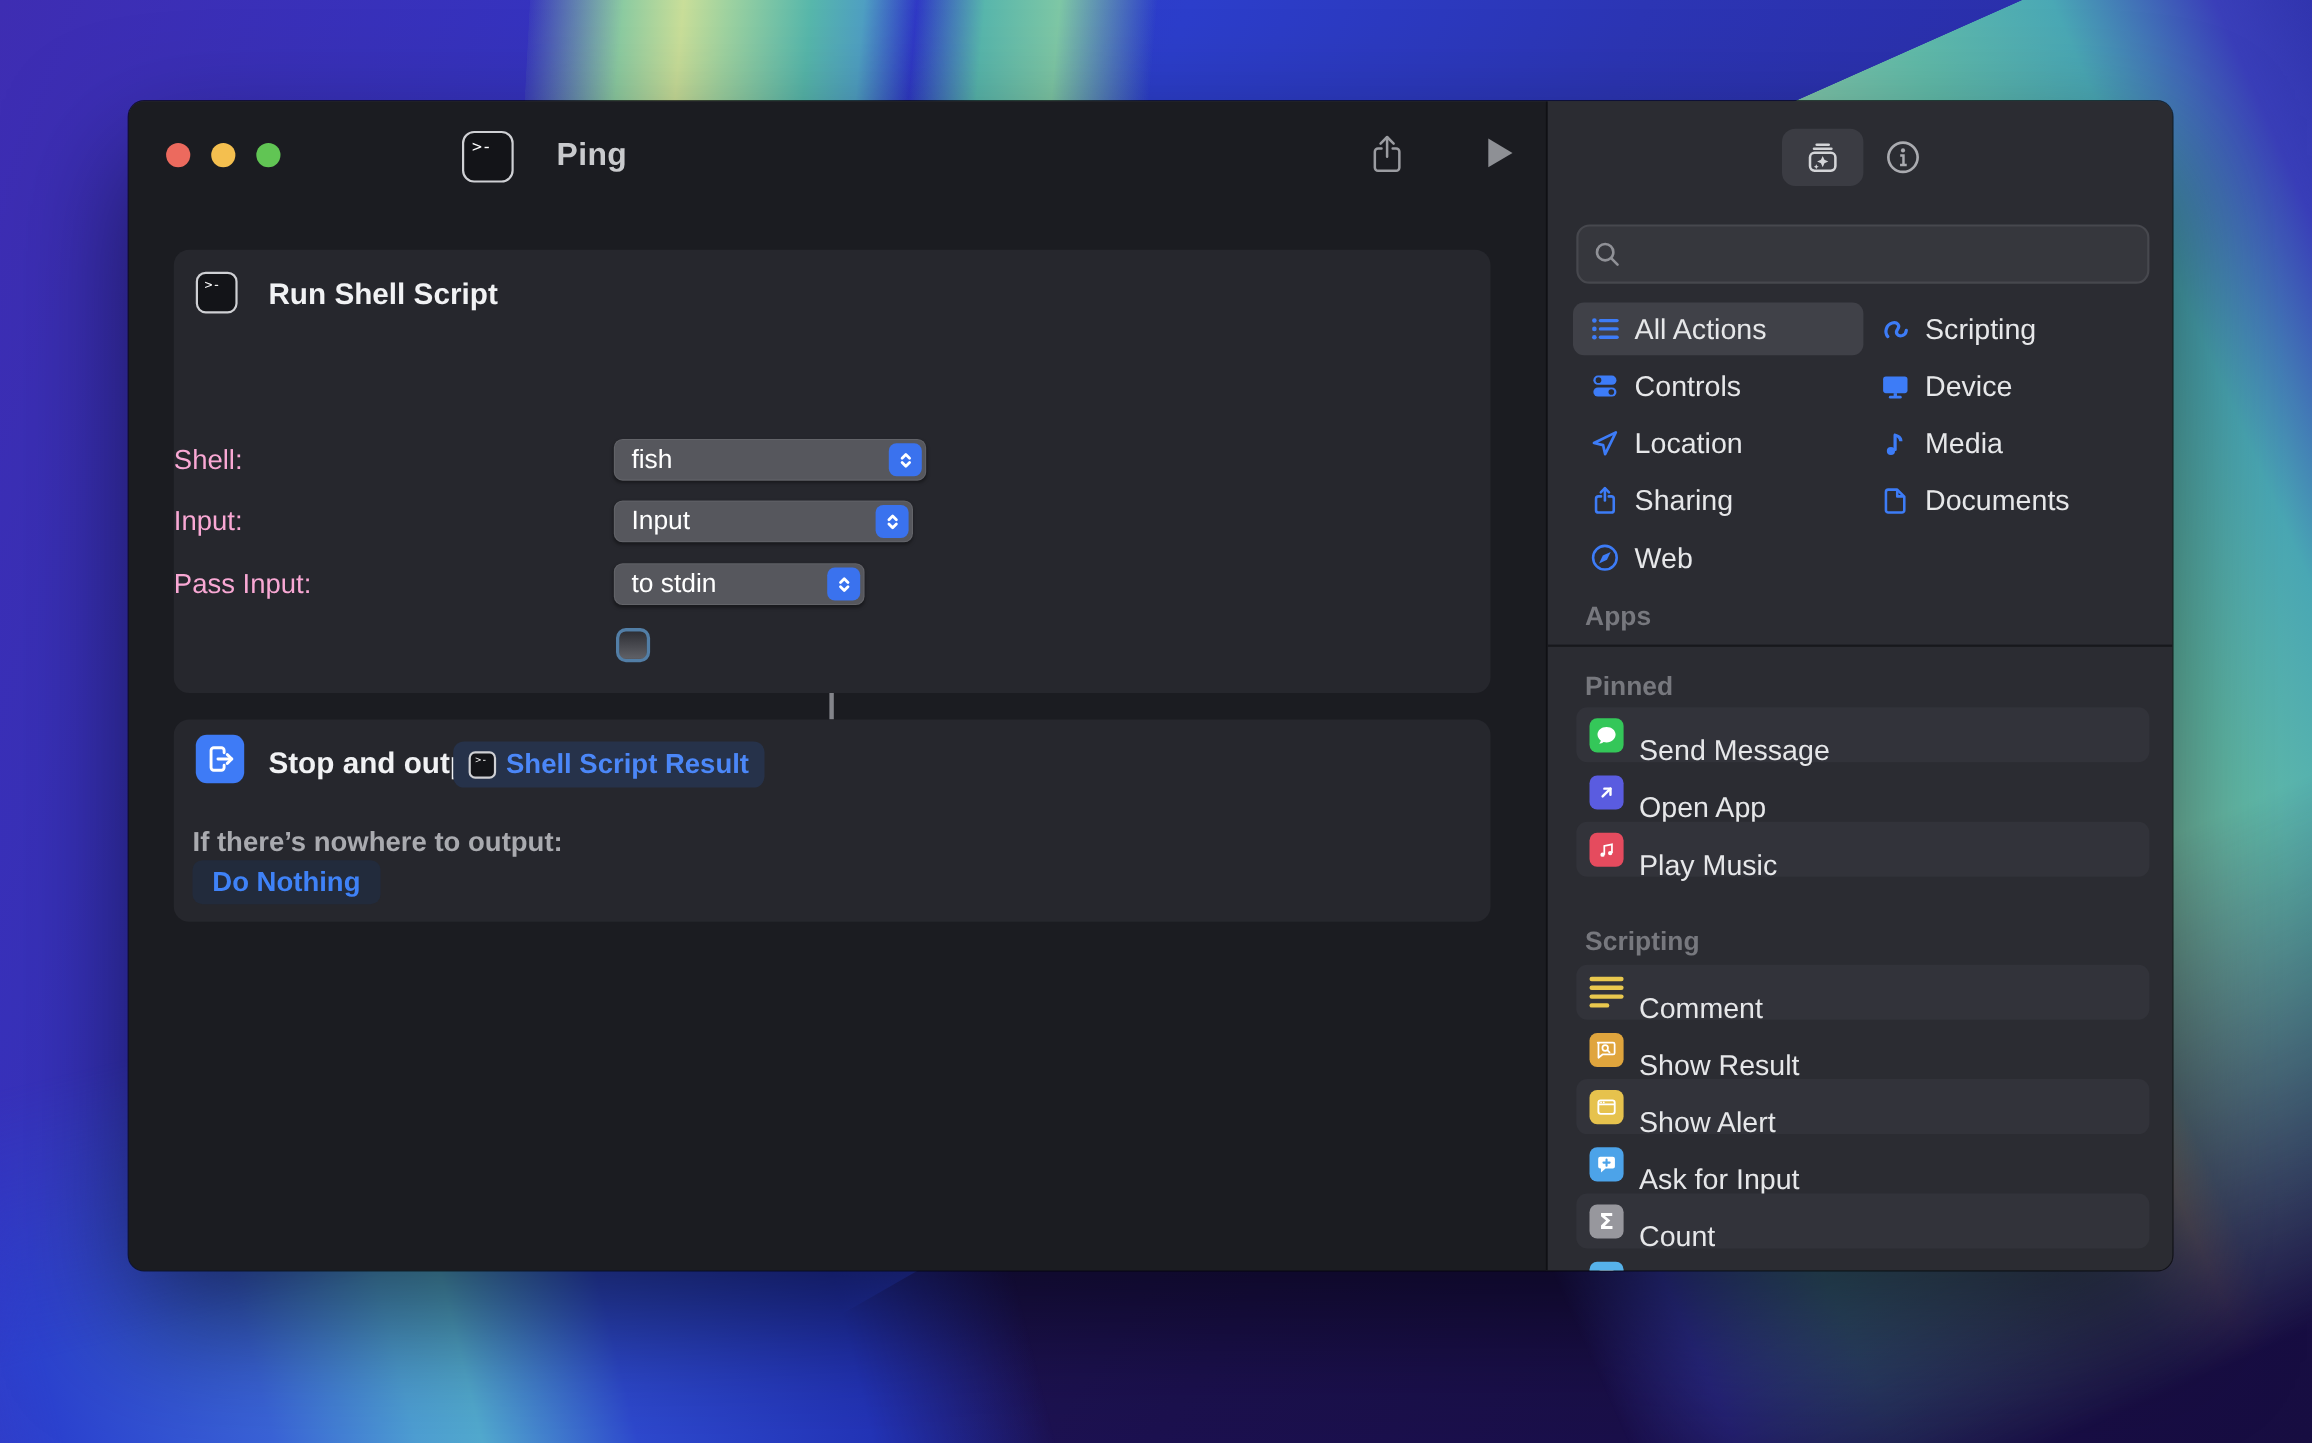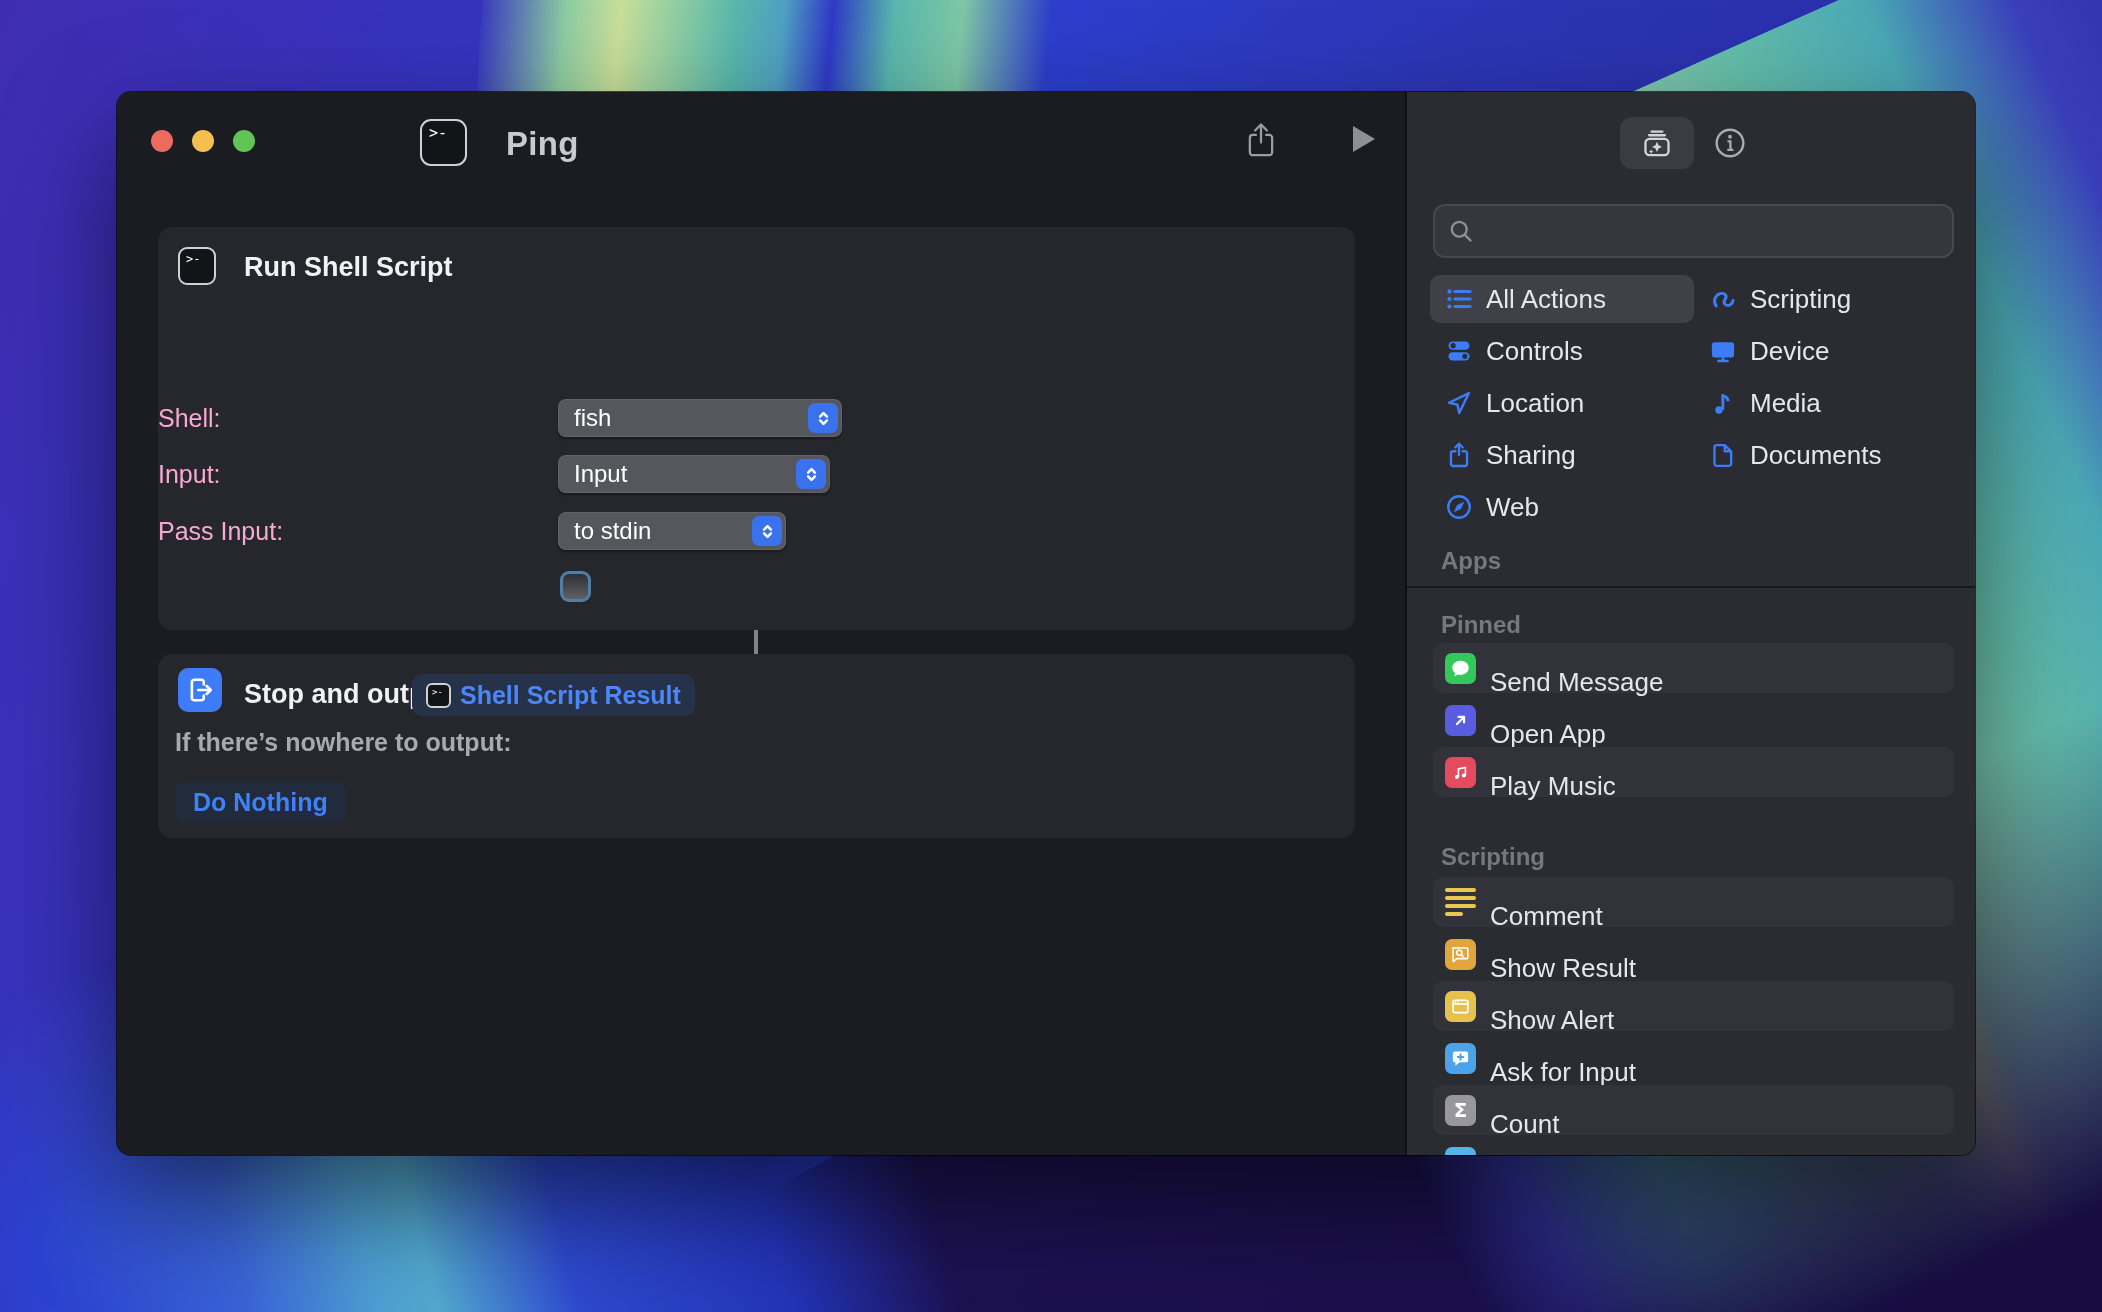--- a/index.html
+++ b/index.html
@@ -34,21 +34,21 @@
   .sidebar{position:relative;width:570px;height:100%;background:#2b2c32;border-left:2px solid #101014;box-sizing:border-box;}
 
   
   .tl{position:absolute;width:22px;height:22px;border-radius:50%;top:38px;}
   .tl.c{left:34px;background:#ec6a5e;}
   .tl.m{left:75px;background:#f4bf4f;}
   .tl.z{left:116px;background:#61c554;}
   .term-tile{background:#131418;border:2px solid #cfd0d4;box-sizing:border-box;color:#fff;
     font-family:"DejaVu Sans Mono",monospace;position:absolute;}
   .app-ico{left:303px;top:27px;width:47px;height:47px;border-radius:11px;font-size:15px;line-height:13px;padding:6px 0 0 7px;}
-  .win-title{position:absolute;left:389px;top:33px;font-size:33px;font-weight:700;color:#c9cacd;letter-spacing:.3px;text-align:right;}
+  .win-title{position:absolute;left:389px;top:33px;font-size:29px;font-weight:700;color:#c9cacd;letter-spacing:.3px;text-align:right;}
   .share-btn{position:absolute;left:1126px;top:29px;width:36px;height:38px;color:#9b9ca1;}
   .play-btn{position:absolute;left:1234px;top:32px;width:26px;height:30px;color:#8e9095;}
 
   
   .card{position:absolute;left:41px;width:1197px;background:#26272d;border-radius:14px;}
   .card1{top:135px;height:403px;}
   .card2{top:562px;height:184px;}
   .connector{position:absolute;left:637px;top:538px;width:4px;height:24px;background:#83848a;}
   .hdr-ico{left:20px;top:20px;width:38px;height:38px;border-radius:9px;font-size:12px;line-height:10px;padding:5px 0 0 6px;}
   .card-title{position:absolute;left:86px;top:25px;font-size:27px;font-weight:700;color:#f1f2f4;}
@@ -61,21 +61,21 @@
   .popup-val{flex:1;font-size:24px;color:#fff;}
   .stepper{width:30px;height:30px;border-radius:7px;background:#3a72ee;display:flex;align-items:center;justify-content:center;color:#fff;}
   .checkbox{position:absolute;left:402px;top:344px;width:31px;height:31px;border-radius:9px;box-sizing:border-box;
     border:3.5px solid #527ea6;background:linear-gradient(180deg,#2e2f35,#606167);}
   .out-ico{position:absolute;left:20px;top:14px;width:44px;height:44px;border-radius:10px;background:#3e7bf6;
     display:flex;align-items:center;justify-content:center;color:#fff;}
   .token{position:absolute;left:254px;top:20px;height:42px;background:#26324a;border-radius:10px;
     display:flex;align-items:center;gap:9px;padding:0 14px;}
   .token .mini-term{position:relative;width:25px;height:25px;border-radius:6px;font-size:9px;line-height:8px;padding:3px 0 0 4px;}
   .token-label{font-size:25px;font-weight:700;color:#4b87f8;}
-  .cond-label{position:absolute;left:17px;top:74px;font-size:25px;font-weight:700;color:#a9aaaf;}
+  .cond-label{position:absolute;left:17px;top:98px;font-size:25px;font-weight:700;color:#a9aaaf;}
   .do-nothing{position:absolute;left:17px;top:128px;height:40px;background:#222b3c;border-radius:9px;
     display:flex;align-items:center;padding:0 18px;font-size:25px;font-weight:700;color:#3f82f7;}
 
   
   .lib-btn{position:absolute;left:213px;top:25px;width:74px;height:52px;border-radius:12px;background:#3b3c43;
     display:flex;align-items:center;justify-content:center;color:#d4d5d8;}
   .info-btn{position:absolute;left:306px;top:34px;width:34px;height:34px;color:#aaabb0;}
   .search{position:absolute;left:26px;top:112px;width:521px;height:54px;box-sizing:border-box;
     background:#36373d;border:2px solid #47484e;border-radius:12px;display:flex;align-items:center;gap:11px;padding:0 13px;color:#909197;}
   .search input{background:transparent;border:none;outline:none;font-size:26px;color:#e6e7e9;width:100%;

